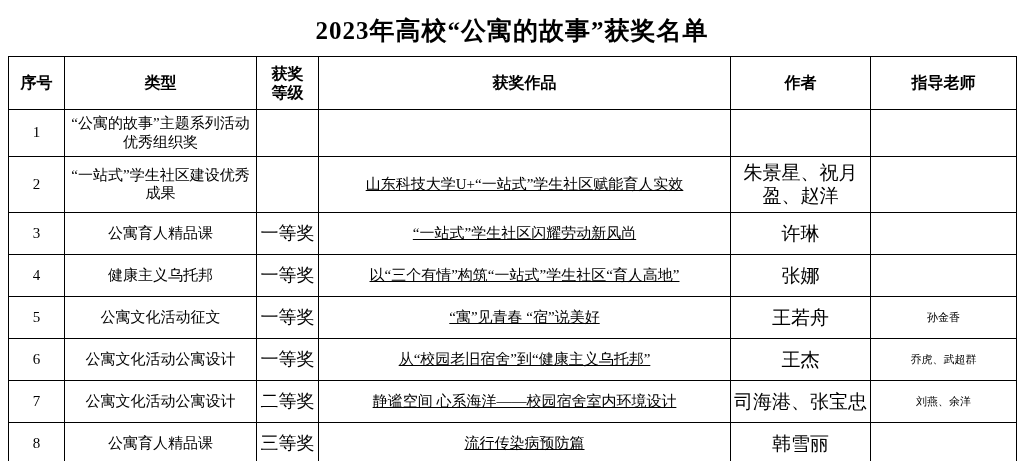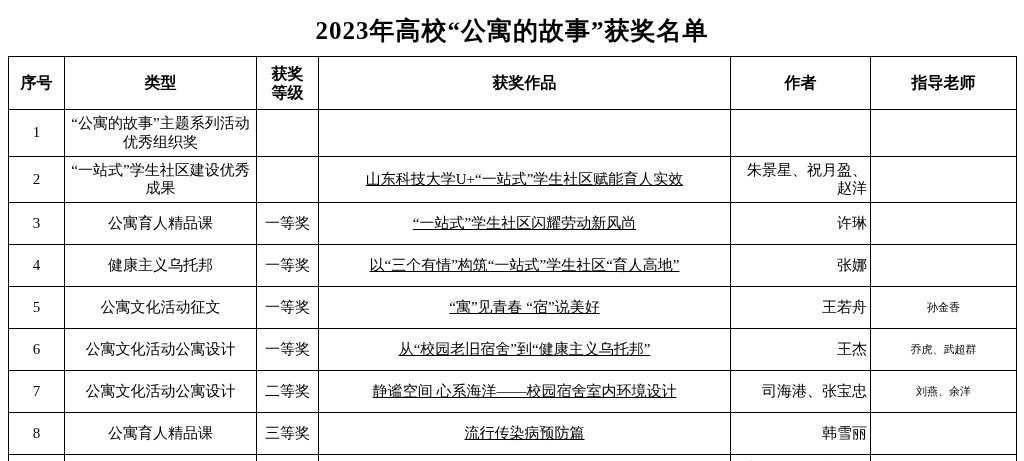--- a/index.html
+++ b/index.html
@@ -52,23 +52,23 @@
   .col-seq    { width: 56px; }
   .col-type   { width: 192px; }
   .col-level  { width: 62px; }
   .col-work   { width: 412px; }
   .col-author { width: 140px; }
   .col-mentor { width: 146px; }
 
   table.award-table tbody tr { height: 42px; }
   table.award-table tbody td.cell-seq { font-size: 15px; }
   table.award-table tbody td.cell-type { font-size: 15px; font-family: Liberation Serif, serif; }
-  table.award-table tbody td.cell-level { font-size: 15px; }
+  table.award-table tbody td.cell-level { font-size: 18px; }
   table.award-table tbody td.cell-work { font-size: 15px; text-decoration: underline; }
-  table.award-table tbody td.cell-author { font-size: 15px; text-align: right; }
+  table.award-table tbody td.cell-author { font-size: 19px; }
   table.award-table tbody td.cell-mentor { font-size: 11px; }
   .two-line { line-height: 1.35; }
   .header-stack { line-height: 1.2; }
 </style>
 </head>
 <body>
 
 <div class="page">
   <div class="doc-title">2023年高校“公寓的故事”获奖名单</div>
 

